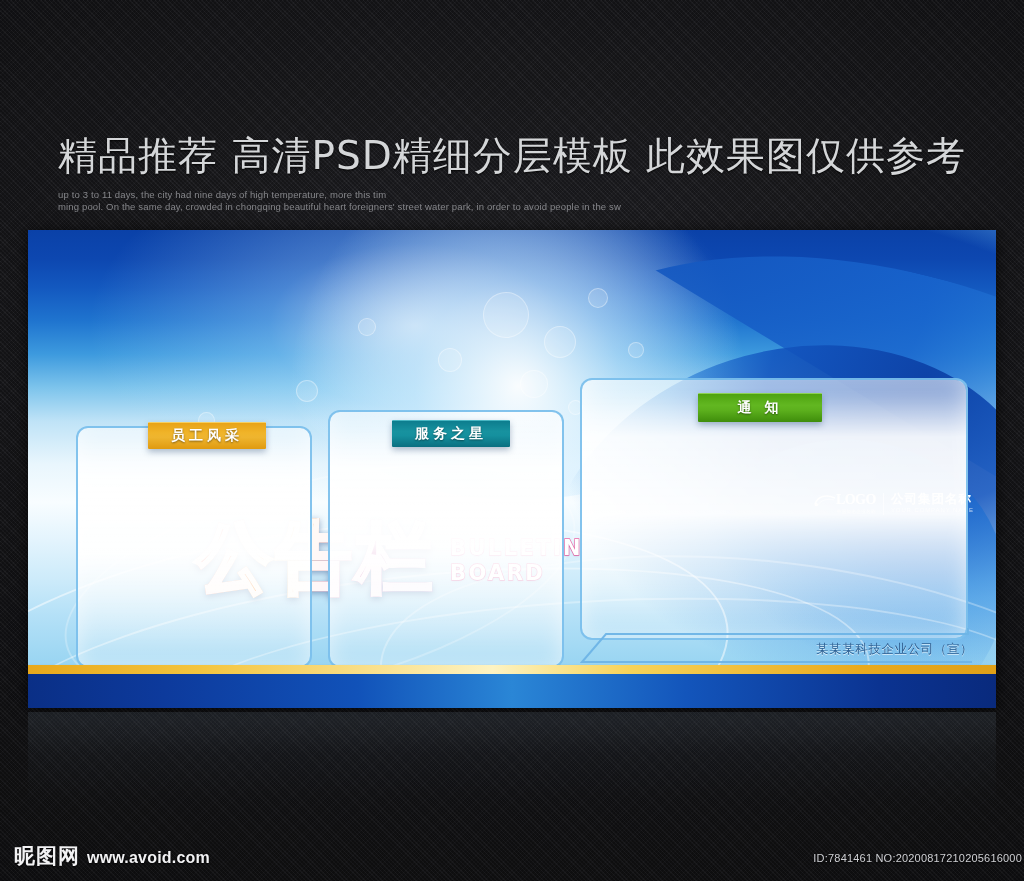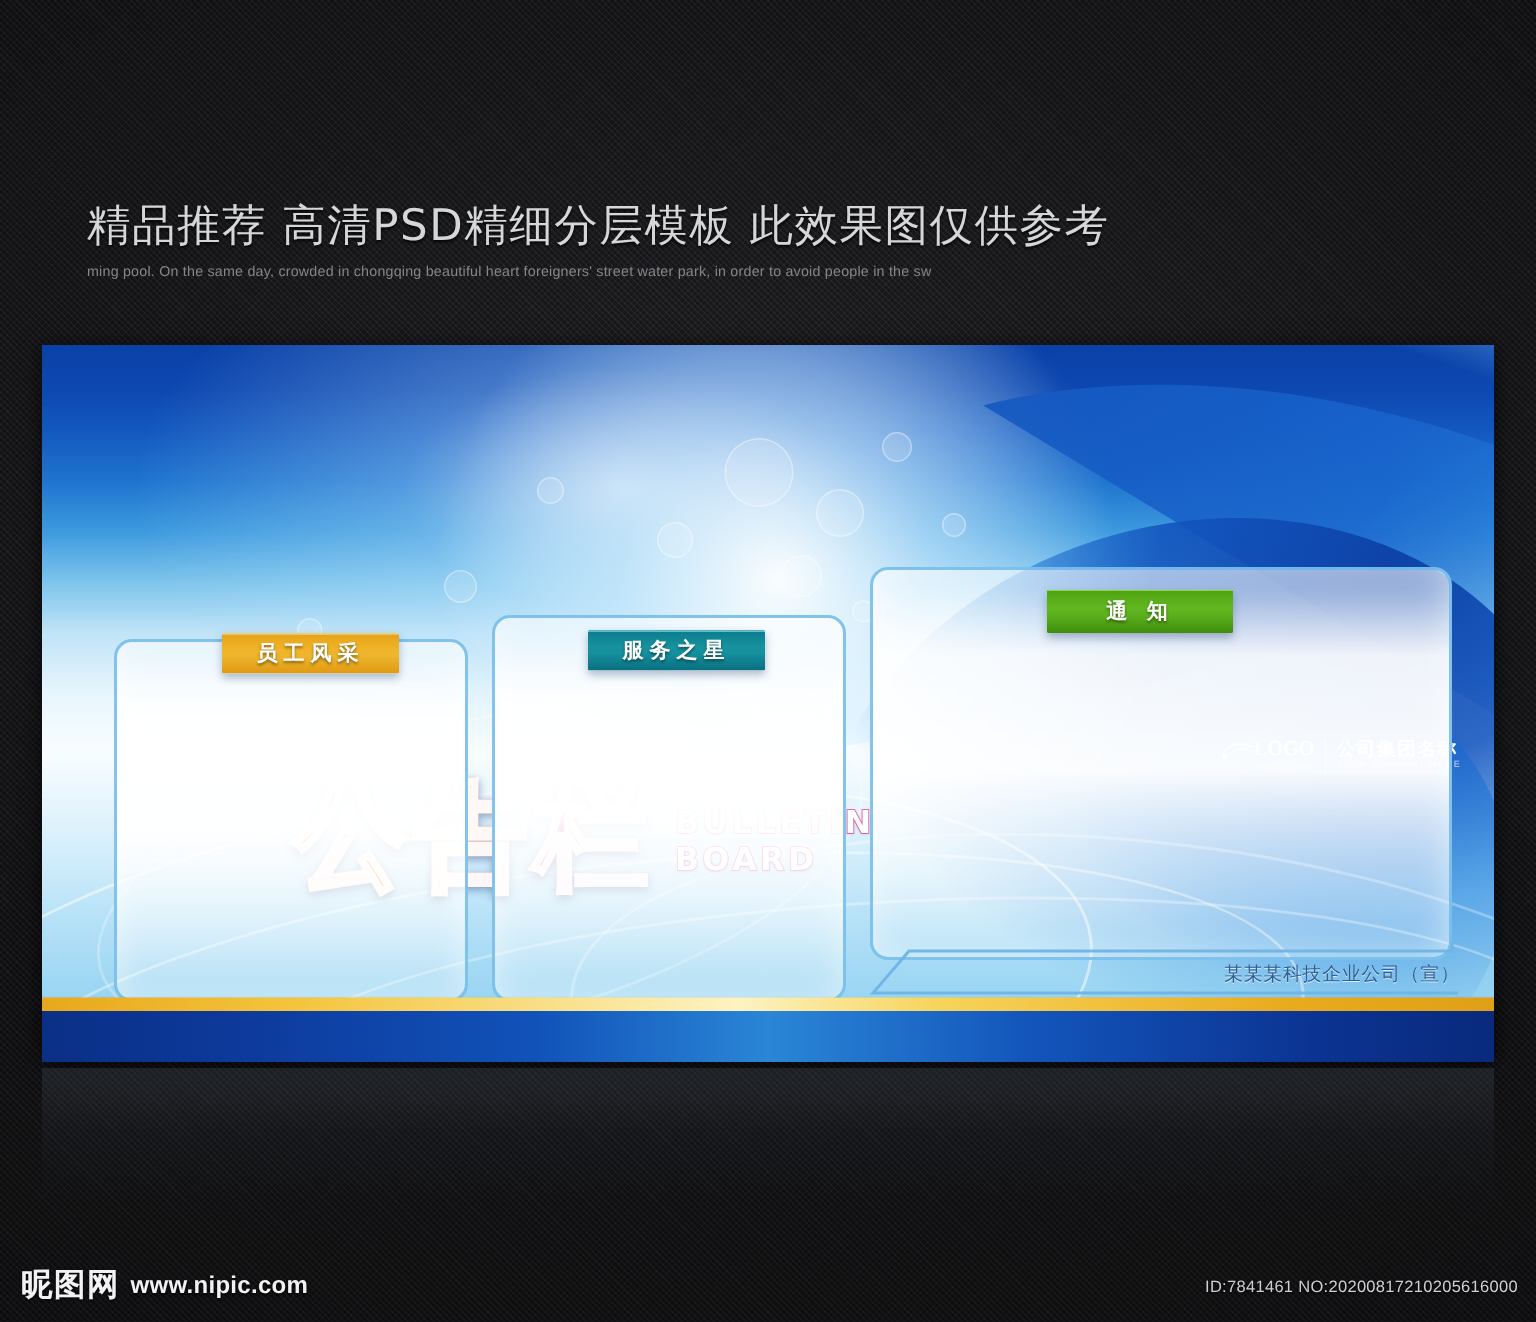--- a/index.html
+++ b/index.html
@@ -14,21 +14,21 @@
     position:absolute;inset:0;
     background-color:#18181a;
     background-image:
       repeating-linear-gradient(45deg, rgba(255,255,255,.022) 0 1px, rgba(0,0,0,.20) 1px 3px),
       repeating-linear-gradient(-45deg, rgba(255,255,255,.012) 0 1px, rgba(0,0,0,.12) 1px 3px),
       radial-gradient(120% 80% at 50% 35%, #26262a 0%, #17171a 55%, #101012 100%);
   }
   
   .header{position:absolute;left:58px;top:132px;width:900px;}
   .header-title{
-    color:#d4d6d8;font-size:29px;letter-spacing:1px;line-height:1.25;
+    color:#d4d6d8;font-size:39px;letter-spacing:1px;line-height:1.25;
     font-family:"DejaVu Sans","Liberation Sans",sans-serif;
     text-shadow:0 1px 2px rgba(0,0,0,.9);white-space:nowrap;font-weight:400;
   }
   .header-sub{margin-top:8px;}
   .header-sub div{
     color:#85868a;font-size:9.5px;line-height:12.5px;letter-spacing:.15px;
     font-family:"Liberation Sans",sans-serif;white-space:nowrap;
   }
   
   .board{
@@ -193,37 +193,38 @@
     color:#f2f2f4;font-size:21px;font-weight:bold;letter-spacing:1px;line-height:22px;
     font-family:"DejaVu Sans","Liberation Sans",sans-serif;
     text-shadow:0 1px 2px rgba(0,0,0,.9);
     text-align:center;
   }
   .footer-url{
     color:#f2f2f4;font-size:16px;font-weight:bold;letter-spacing:.2px;line-height:18px;
     text-shadow:0 1px 2px rgba(0,0,0,.9);
   }
   .footer-id{
-    position:absolute;right:12px;bottom:17px;
+    position:absolute;right:2px;bottom:17px;
     color:#cfd0d4;font-size:11px;letter-spacing:.2px;
     font-family:"Liberation Sans",sans-serif;
     text-shadow:0 1px 2px rgba(0,0,0,.9);
     margin-top:12px;
   }
 </style>
 </head>
 <body>
 
 <div id="page">
 
   <div class="texture"></div>
 
   <div class="header">
     <div class="header-title">精品推荐 高清PSD精细分层模板 此效果图仅供参考</div>
     <div class="header-sub">
+      <div>up to 3 to 11 days, the city had nine days of high temperature, more this tim</div>
       <div>ming pool. On the same day, crowded in chongqing beautiful heart foreigners' street water park, in order to avoid people in the sw</div>
     </div>
   </div>
 
   <div class="board">
     <div class="board-bg"></div>
     <div class="glow"></div>
     <div class="wave w1"></div>
     <div class="wave w2"></div>
     <div class="wave w3"></div>
@@ -292,17 +293,17 @@
     </div>
 
     <div class="stripe-gold"></div>
     <div class="stripe-blue"></div>
   </div>
 
   <div class="reflection"></div>
 
   <div class="footer-brand">
     <span class="footer-cn">昵图网</span>
-    <span class="footer-url">www.nipic.com</span>
+    <span class="footer-url">www.avoid.com</span>
   </div>
   <div class="footer-id">ID:7841461 NO:20200817210205616000</div>
 
 </div>
 
 </body></html>

